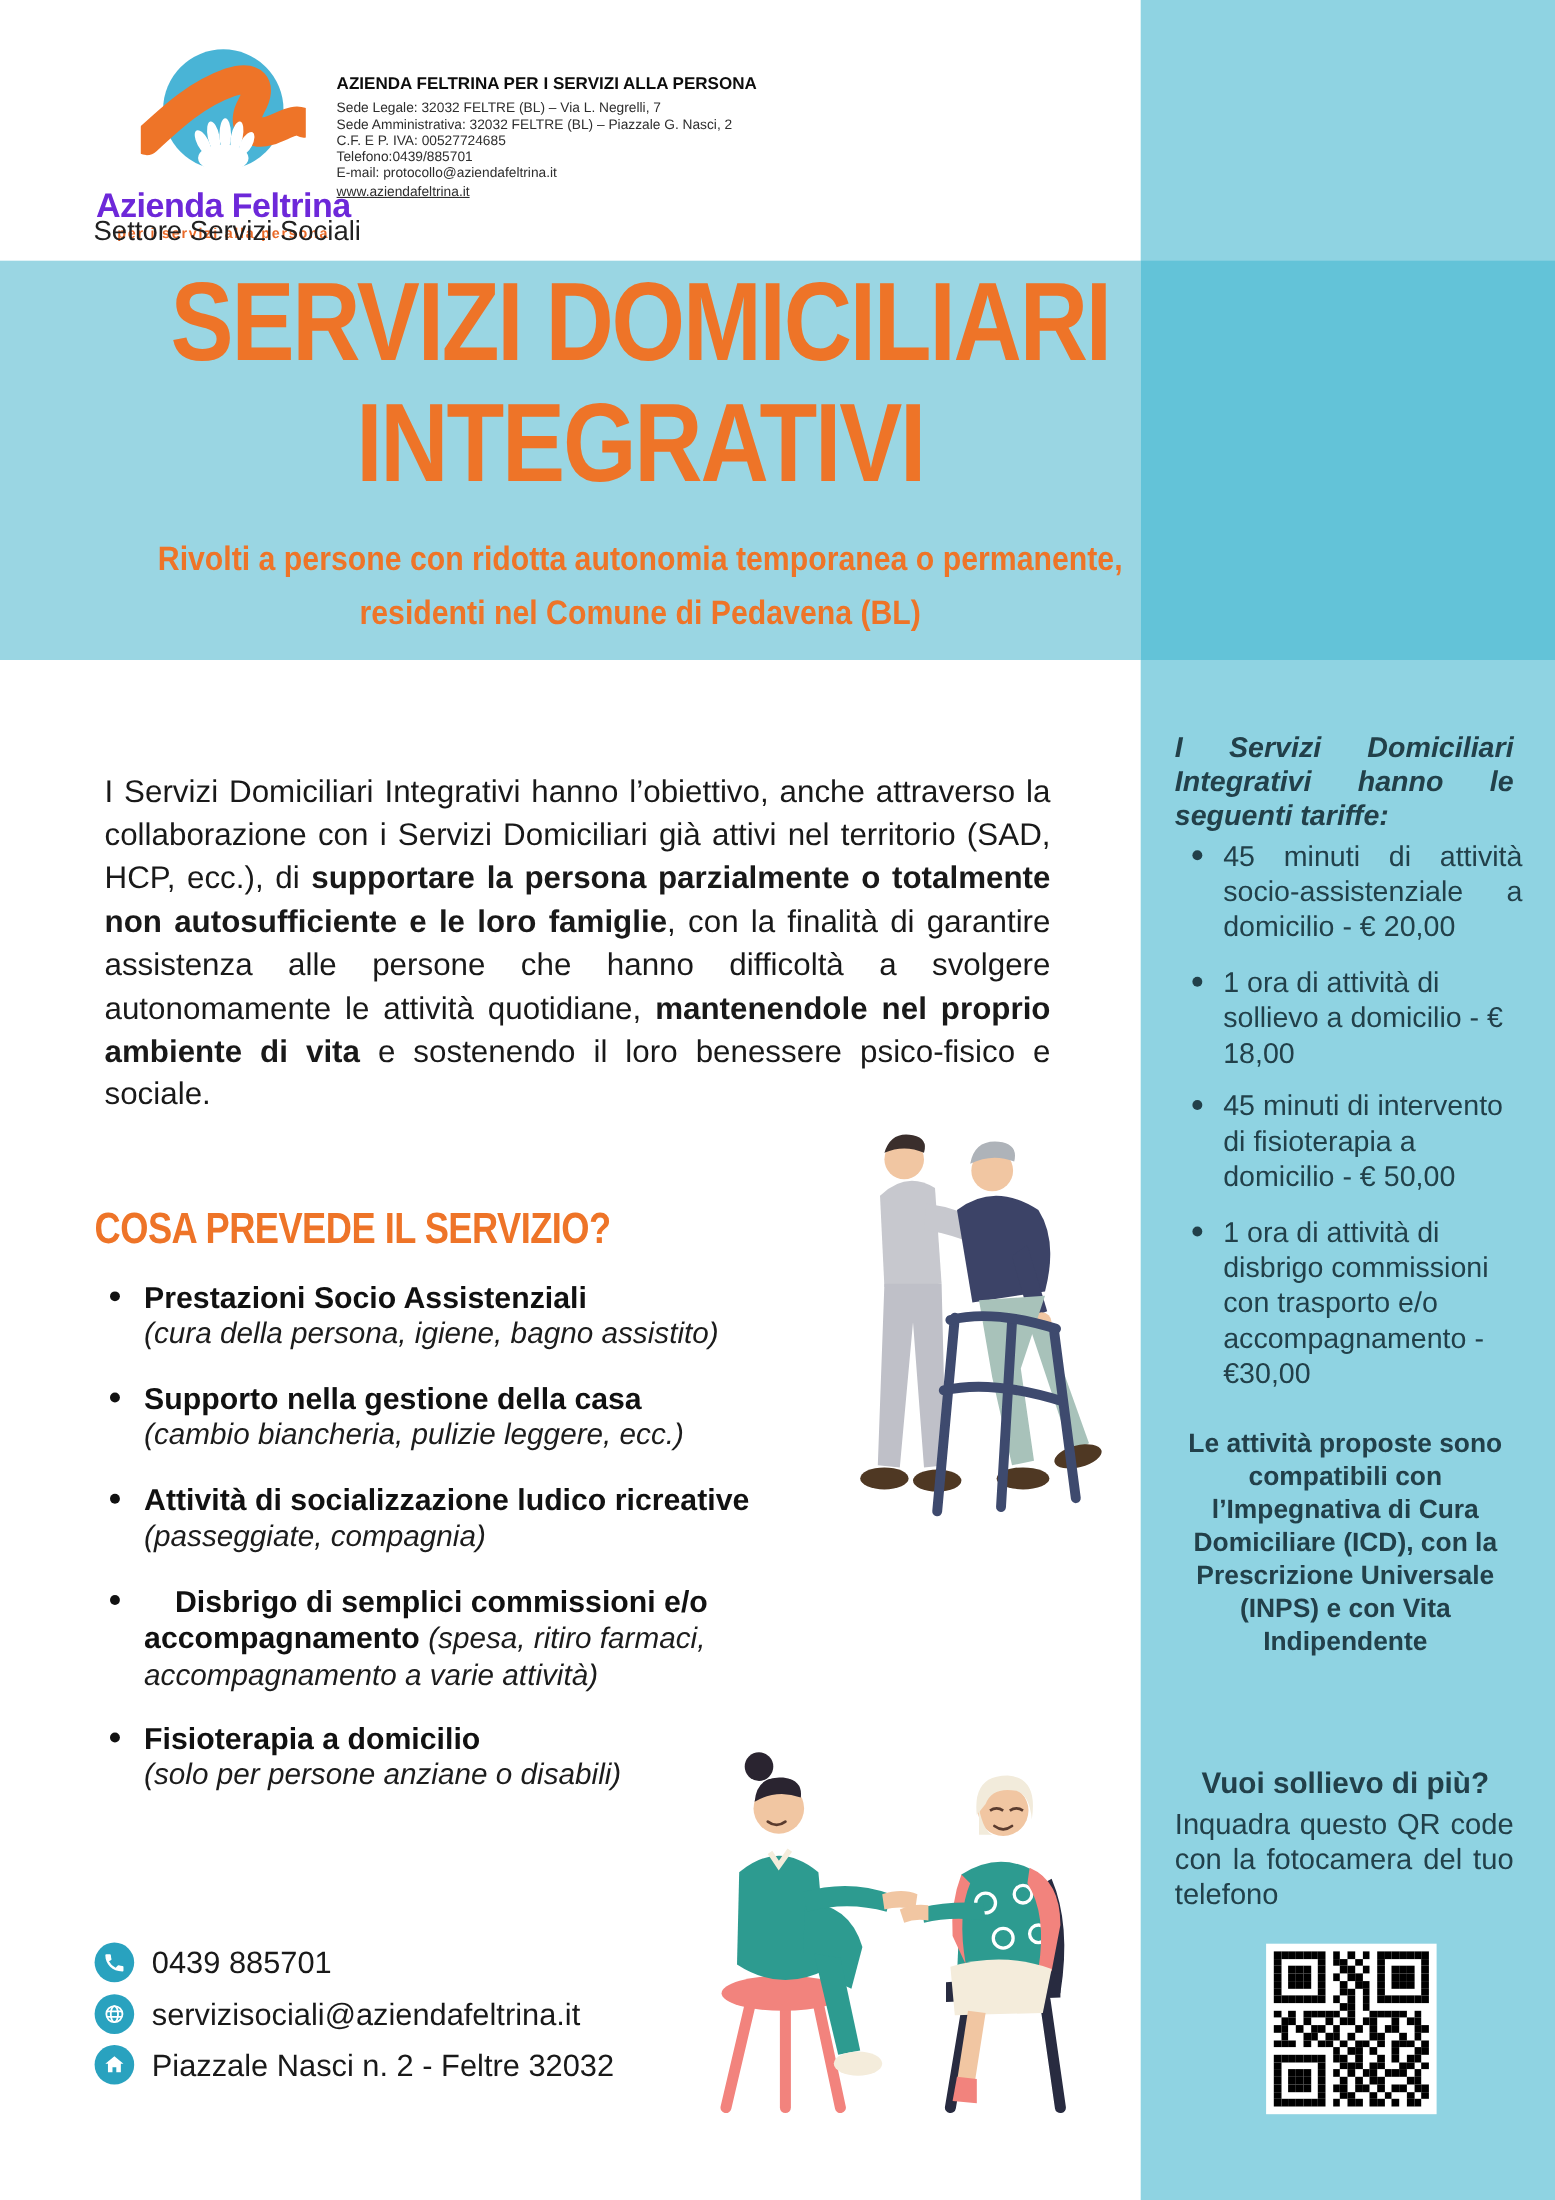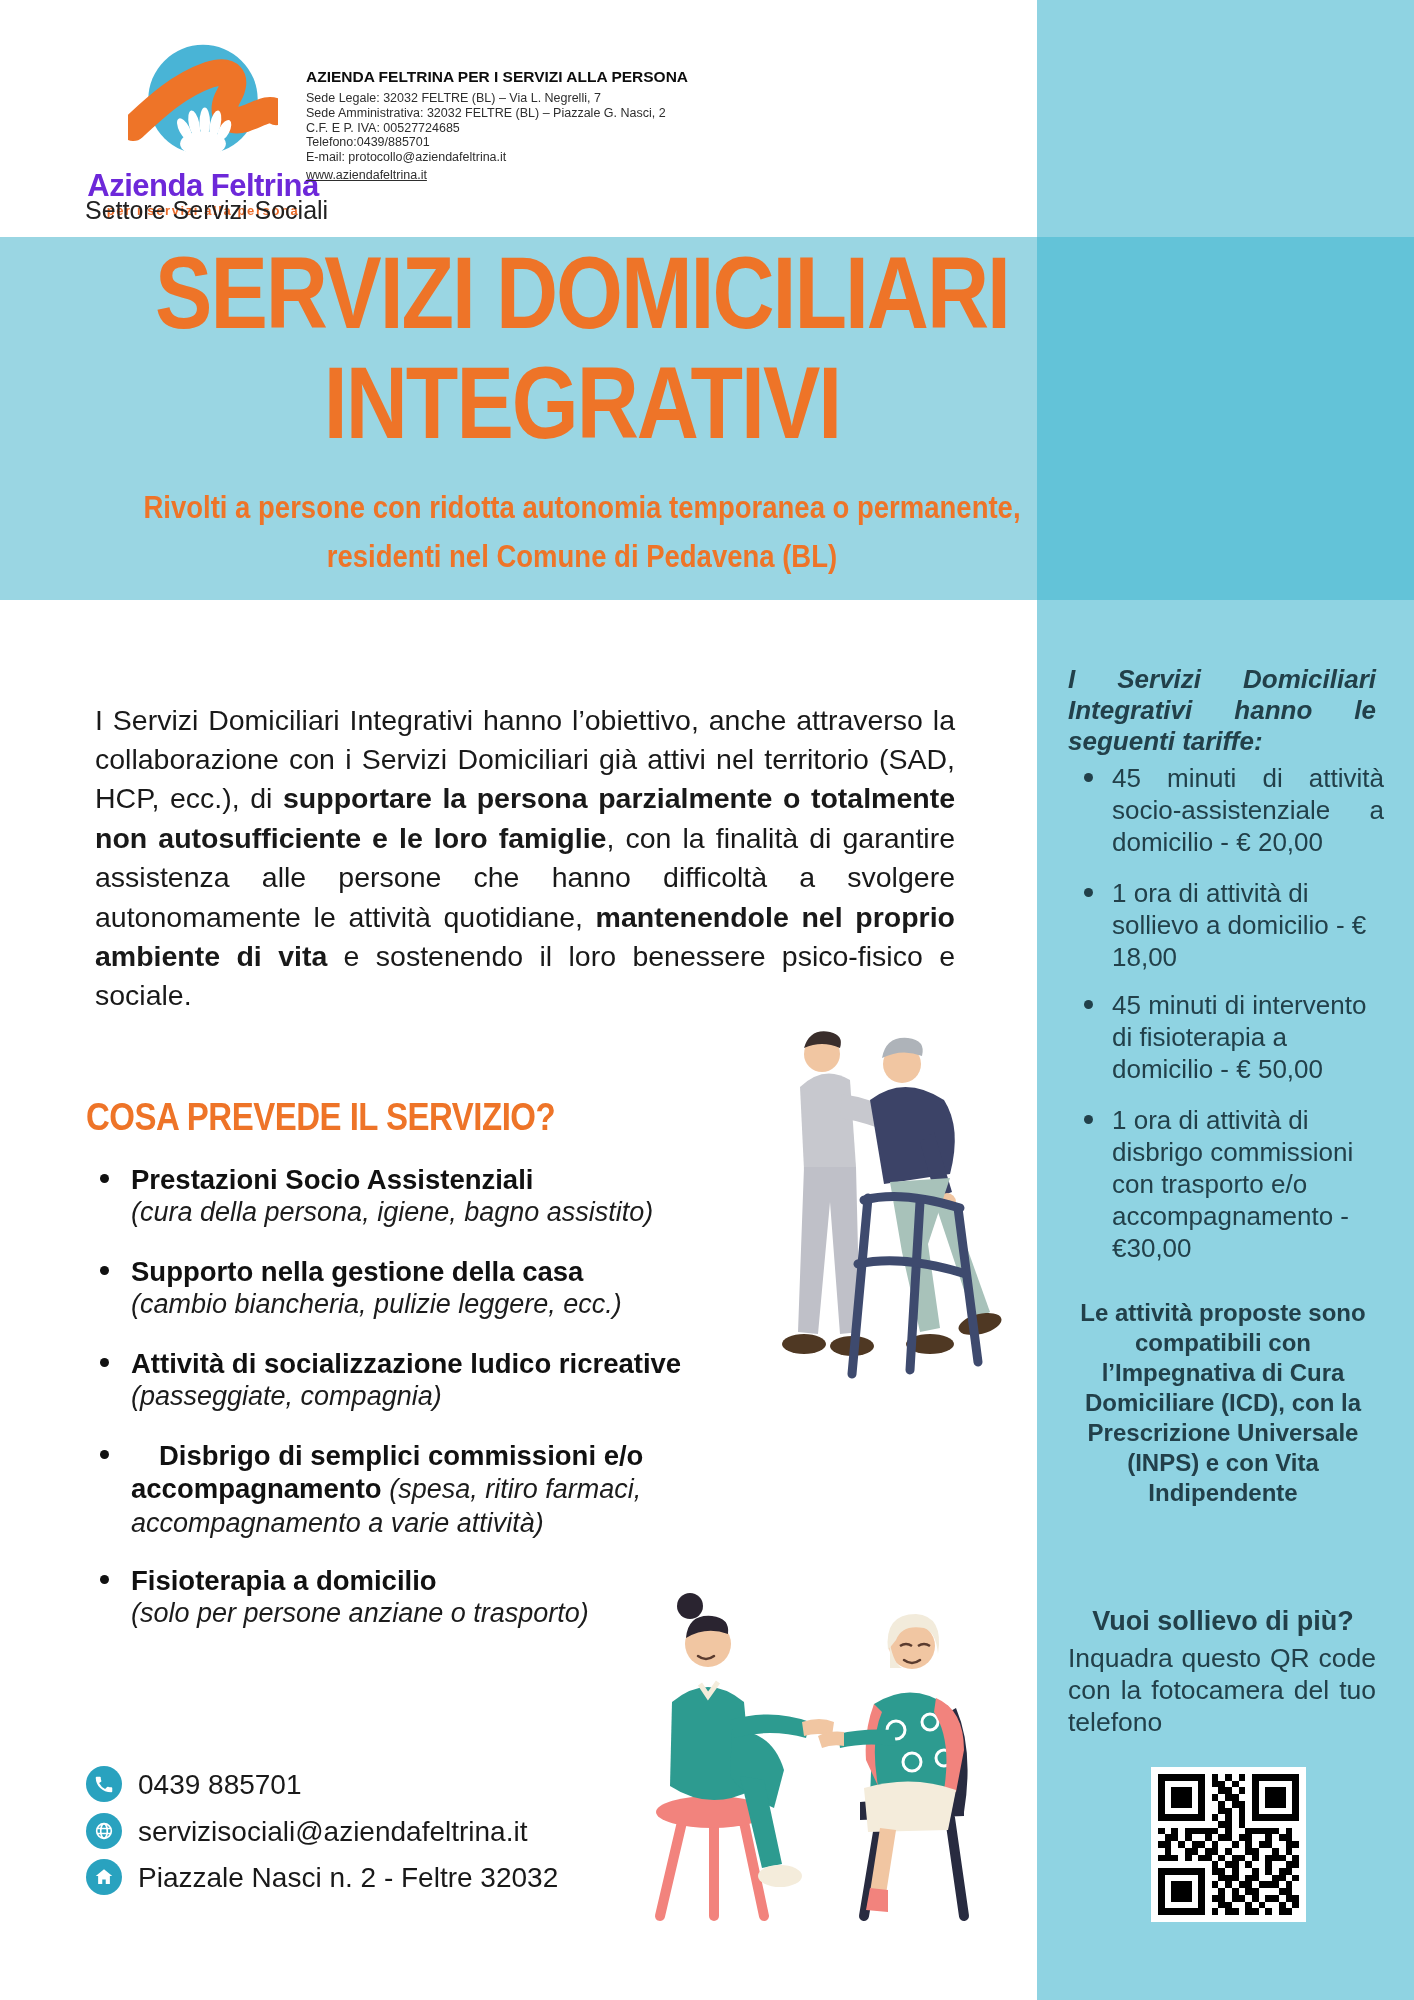--- a/index.html
+++ b/index.html
@@ -142,21 +142,21 @@
     <span class="svc-dot"></span>
     <div class="svc4-text">
       <b>Disbrigo di semplici commissioni e/o accompagnamento</b>
       <i>(spesa, ritiro farmaci, accompagnamento a varie attività)</i>
     </div>
   </div>
   <div class="abs svc-item" style="top:1564px">
     <span class="svc-dot"></span>
     <div class="svc-text">
       <div class="svc-title">Fisioterapia a domicilio</div>
-      <div class="svc-detail">(solo per persone anziane o trasporto)</div>
+      <div class="svc-detail">(solo per persone anziane o disabili)</div>
     </div>
   </div>
 
   <svg class="abs" style="left:752px;top:1002px" width="250" height="385" viewBox="0 0 250 385">
 
     <path d="M48 85 Q72 62 98 78 L104 165 L52 168 Z" fill="#C7C8CE"></path>
     <circle cx="70" cy="52" r="18" fill="#F1C6A2"></circle>
     <path d="M52 46 Q58 26 78 30 Q92 33 88 46 Q70 38 52 46Z" fill="#3A2E2C"></path>
     <path d="M90 92 Q120 96 148 112 L142 132 Q114 120 88 116 Z" fill="#C7C8CE"></path>
     <path d="M52 165 L46 330 L66 332 L78 200 L88 332 L108 330 L104 165 Z" fill="#BFC0C8"></path>

